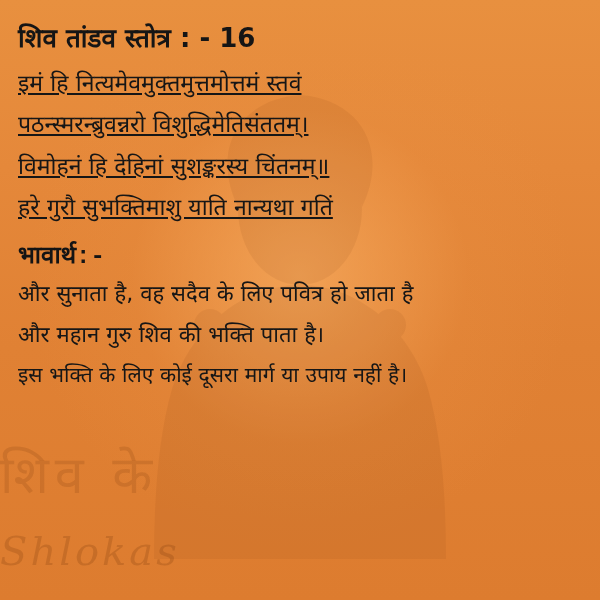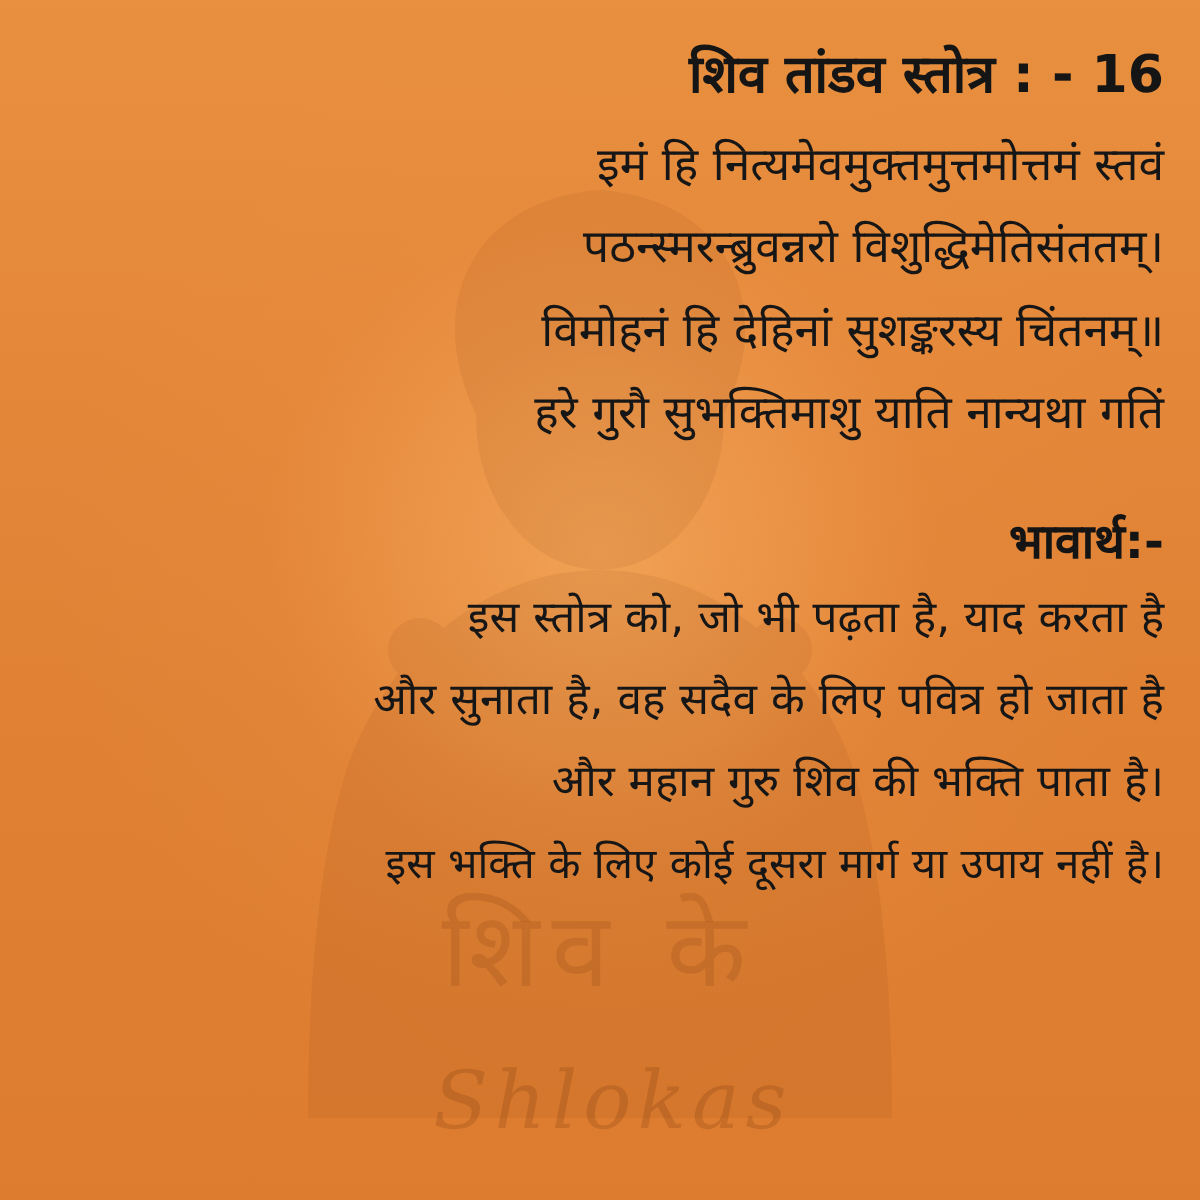--- a/index.html
+++ b/index.html
@@ -29,72 +29,74 @@
     left: 50%;
     top: 54%;
     transform: translate(-50%, -50%);
     width: 420px;
     height: 470px;
     opacity: 0.16;
     pointer-events: none;
   }
   .wm-text {
     position: absolute;
-    left: 13px;
+    left: 0;
     right: 0;
     bottom: 26px;
-    text-align: center;
+    text-align: left;
     font-family: "DejaVu Serif", serif;
     font-size: 40px;
     letter-spacing: 3px;
     color: rgba(120, 55, 10, 0.22);
     font-style: italic;
     pointer-events: none;
   }
   .wm-hindi {
     position: absolute;
     left: 0;
     right: 0;
     bottom: 92px;
-    text-align: center;
+    text-align: left;
     font-family: "DejaVu Sans", sans-serif;
     font-size: 52px;
     letter-spacing: 6px;
     color: rgba(120, 55, 10, 0.18);
     pointer-events: none;
   }
   .content {
     position: relative;
     z-index: 3;
     padding: 22px 18px 10px 18px;
-    text-align: right;
+    text-align: left;
     color: #1c1c1c;
   }
   .title {
     font-size: 26px;
     font-weight: bold;
     line-height: 1.25;
     margin-bottom: 12px;
     color: #151515;
   }
   .verse-line,
   .meaning-line {
     font-size: 23px;
     line-height: 1.46;
     color: #161616;
     white-space: nowrap;
   }
   .verse-line {
     margin: 0 0 8px 0;
+    text-decoration: underline;
   }
   .section-label {
     font-size: 24px;
     font-weight: bold;
-    margin: 28px 0 8px 0;
+    margin: 12px 0 8px 0;
     color: #141414;
+    font-family: Liberation Mono, monospace;
   }
   .meaning-line {
     margin: 0 0 9px 0;
     font-size: 22px;
   }
   .meaning-line.small {
     font-size: 21px;
   }
 </style>
 </head>
@@ -124,20 +126,19 @@
     <div>
       <div class="verse-line">इमं हि नित्यमेवमुक्तमुत्तमोत्तमं स्तवं</div>
       <div class="verse-line">पठन्स्मरन्ब्रुवन्नरो विशुद्धिमेतिसंततम्।</div>
       <div class="verse-line">विमोहनं हि देहिनां सुशङ्करस्य चिंतनम्॥</div>
       <div class="verse-line">हरे गुरौ सुभक्तिमाशु याति नान्यथा गतिं</div>
     </div>
 
     <div class="section-label">भावार्थ:-</div>
 
     <div>
-      <div class="meaning-line">इस स्तोत्र को, जो भी पढ़ता है, याद करता है</div>
       <div class="meaning-line">और सुनाता है, वह सदैव के लिए पवित्र हो जाता है</div>
       <div class="meaning-line">और महान गुरु शिव की भक्ति पाता है।</div>
       <div class="meaning-line small">इस भक्ति के लिए कोई दूसरा मार्ग या उपाय नहीं है।</div>
     </div>
 
   </div>
 </div>
 
 </body></html>

